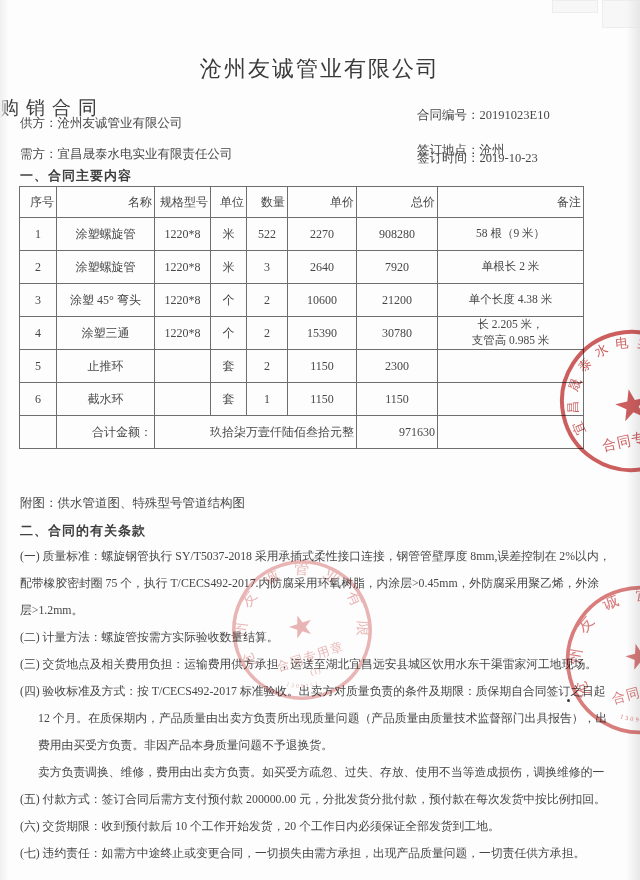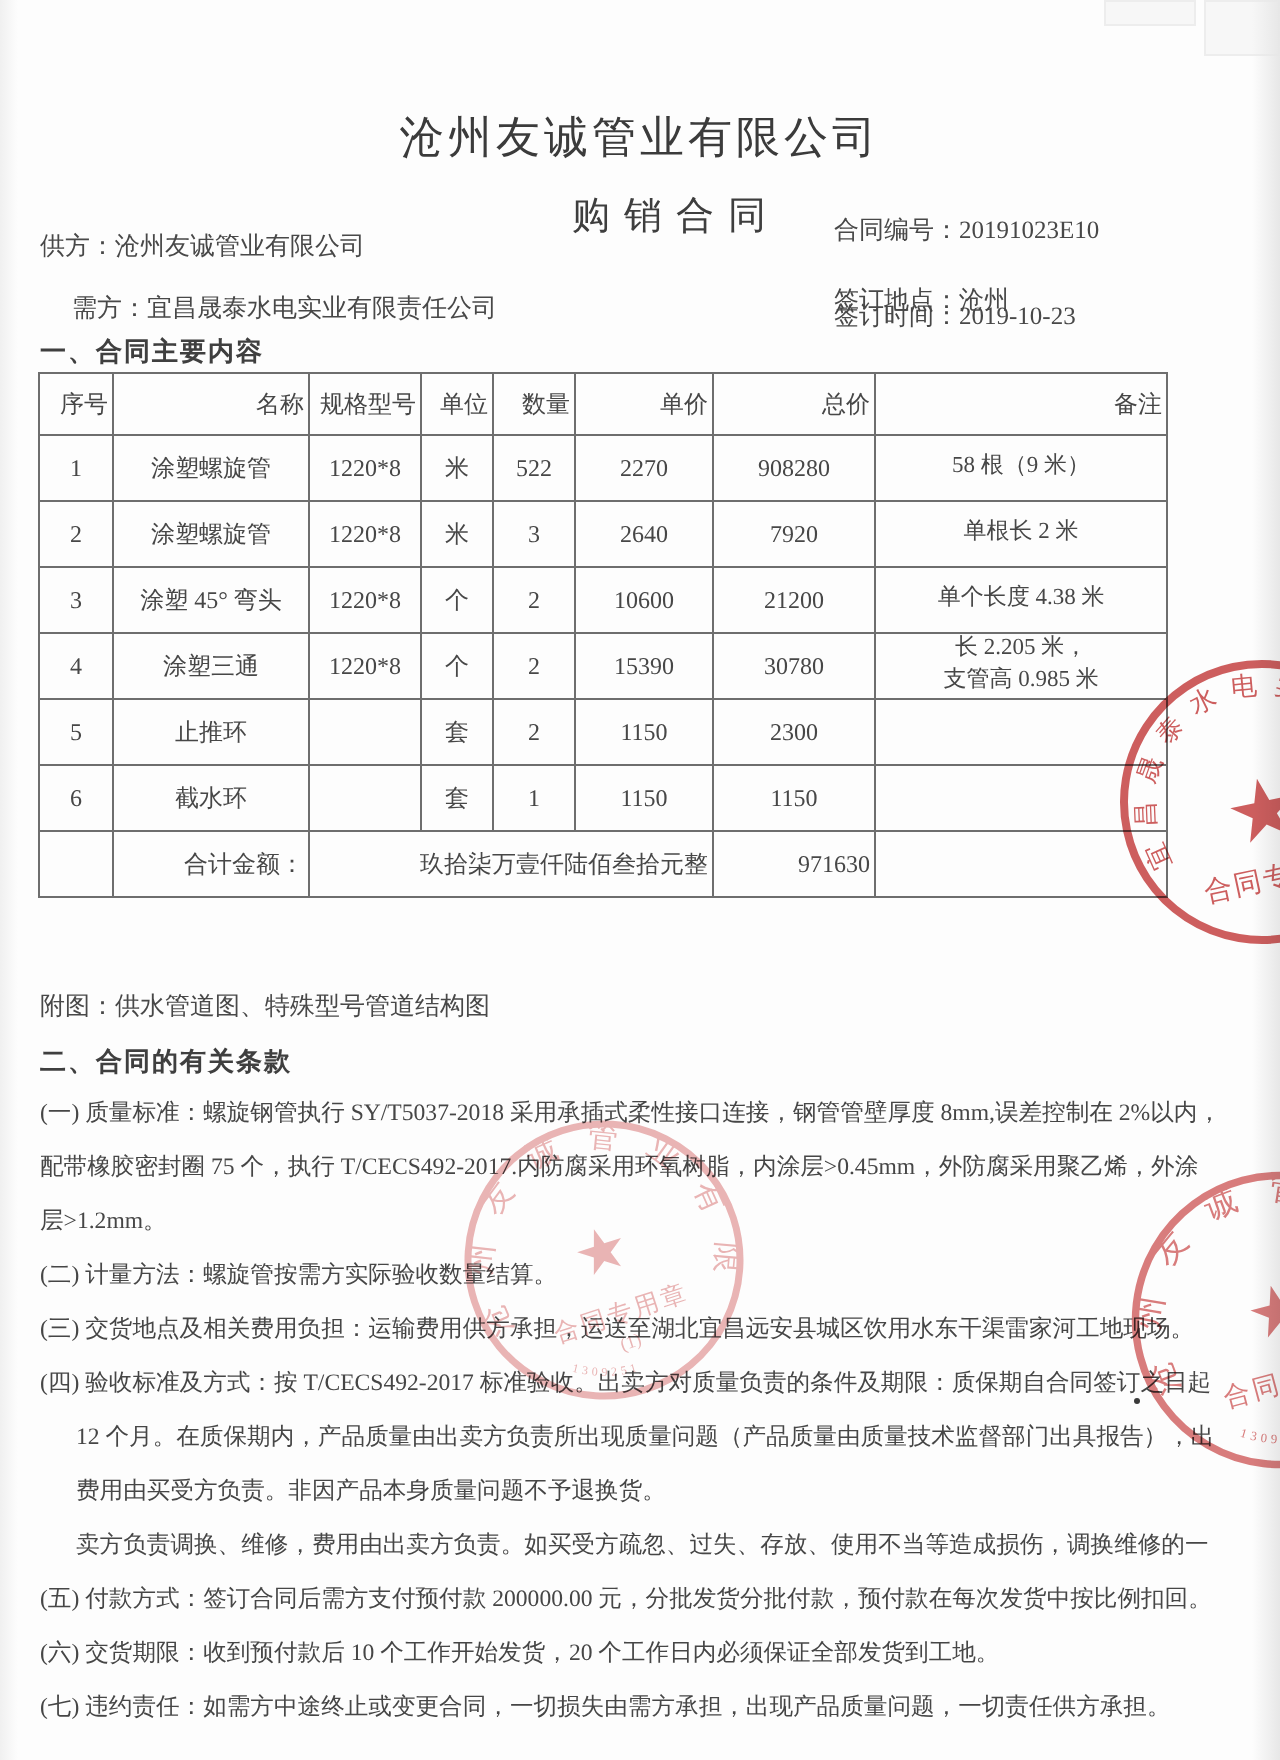--- a/index.html
+++ b/index.html
@@ -15,25 +15,25 @@
     content: ""; position: absolute; top: 0; bottom: 0; right: 0; width: 14px;
     background: linear-gradient(to left, #e7e7e7, rgba(255,255,255,0)); z-index: 5;
   }
   body::after { 
     content: ""; position: absolute; top: 0; bottom: 0; left: 0; width: 9px;
     background: linear-gradient(to right, #f0f0f0, rgba(255,255,255,0)); z-index: 5;
   }
   .abs { position: absolute; }
 
   .title   { top: 54px; left: 0; right: 0; text-align: center; font-size: 22px; letter-spacing: 2px; color: #3b3b3b; }
-  .subtitle{ top: 95px; left: 0; right: 0; text-align: center; font-size: 19px; letter-spacing: 7px; color: #3e3e3e; padding-left: 36px; }
+  .subtitle{ top: 95px; left: 0; right: 0; font-size: 19px; letter-spacing: 7px; color: #3e3e3e; }
 
   .party   { left: 20px; font-size: 12.5px; color: #484848; }
   .party-supplier { top: 115px; }
-  .party-buyer    { top: 146px; margin-left: 16px; }
+  .party-buyer    { top: 146px; }
   .meta-line { left: 417px; font-size: 12.5px; color: #484848; text-align: right; }
   .meta-no   { top: 107px; }
   .meta-place{ top: 125px; margin-top: 17px; }
   .meta-date { top: 150px; }
 
   .sec { left: 20px; font-size: 13px; font-weight: bold; letter-spacing: 1px; color: #3f3f3f; }
   .sec1 { top: 167px; }
   .sec2 { top: 522px; }
   .attach { left: 20px; top: 495px; font-size: 12.5px; color: #484848; }
 

